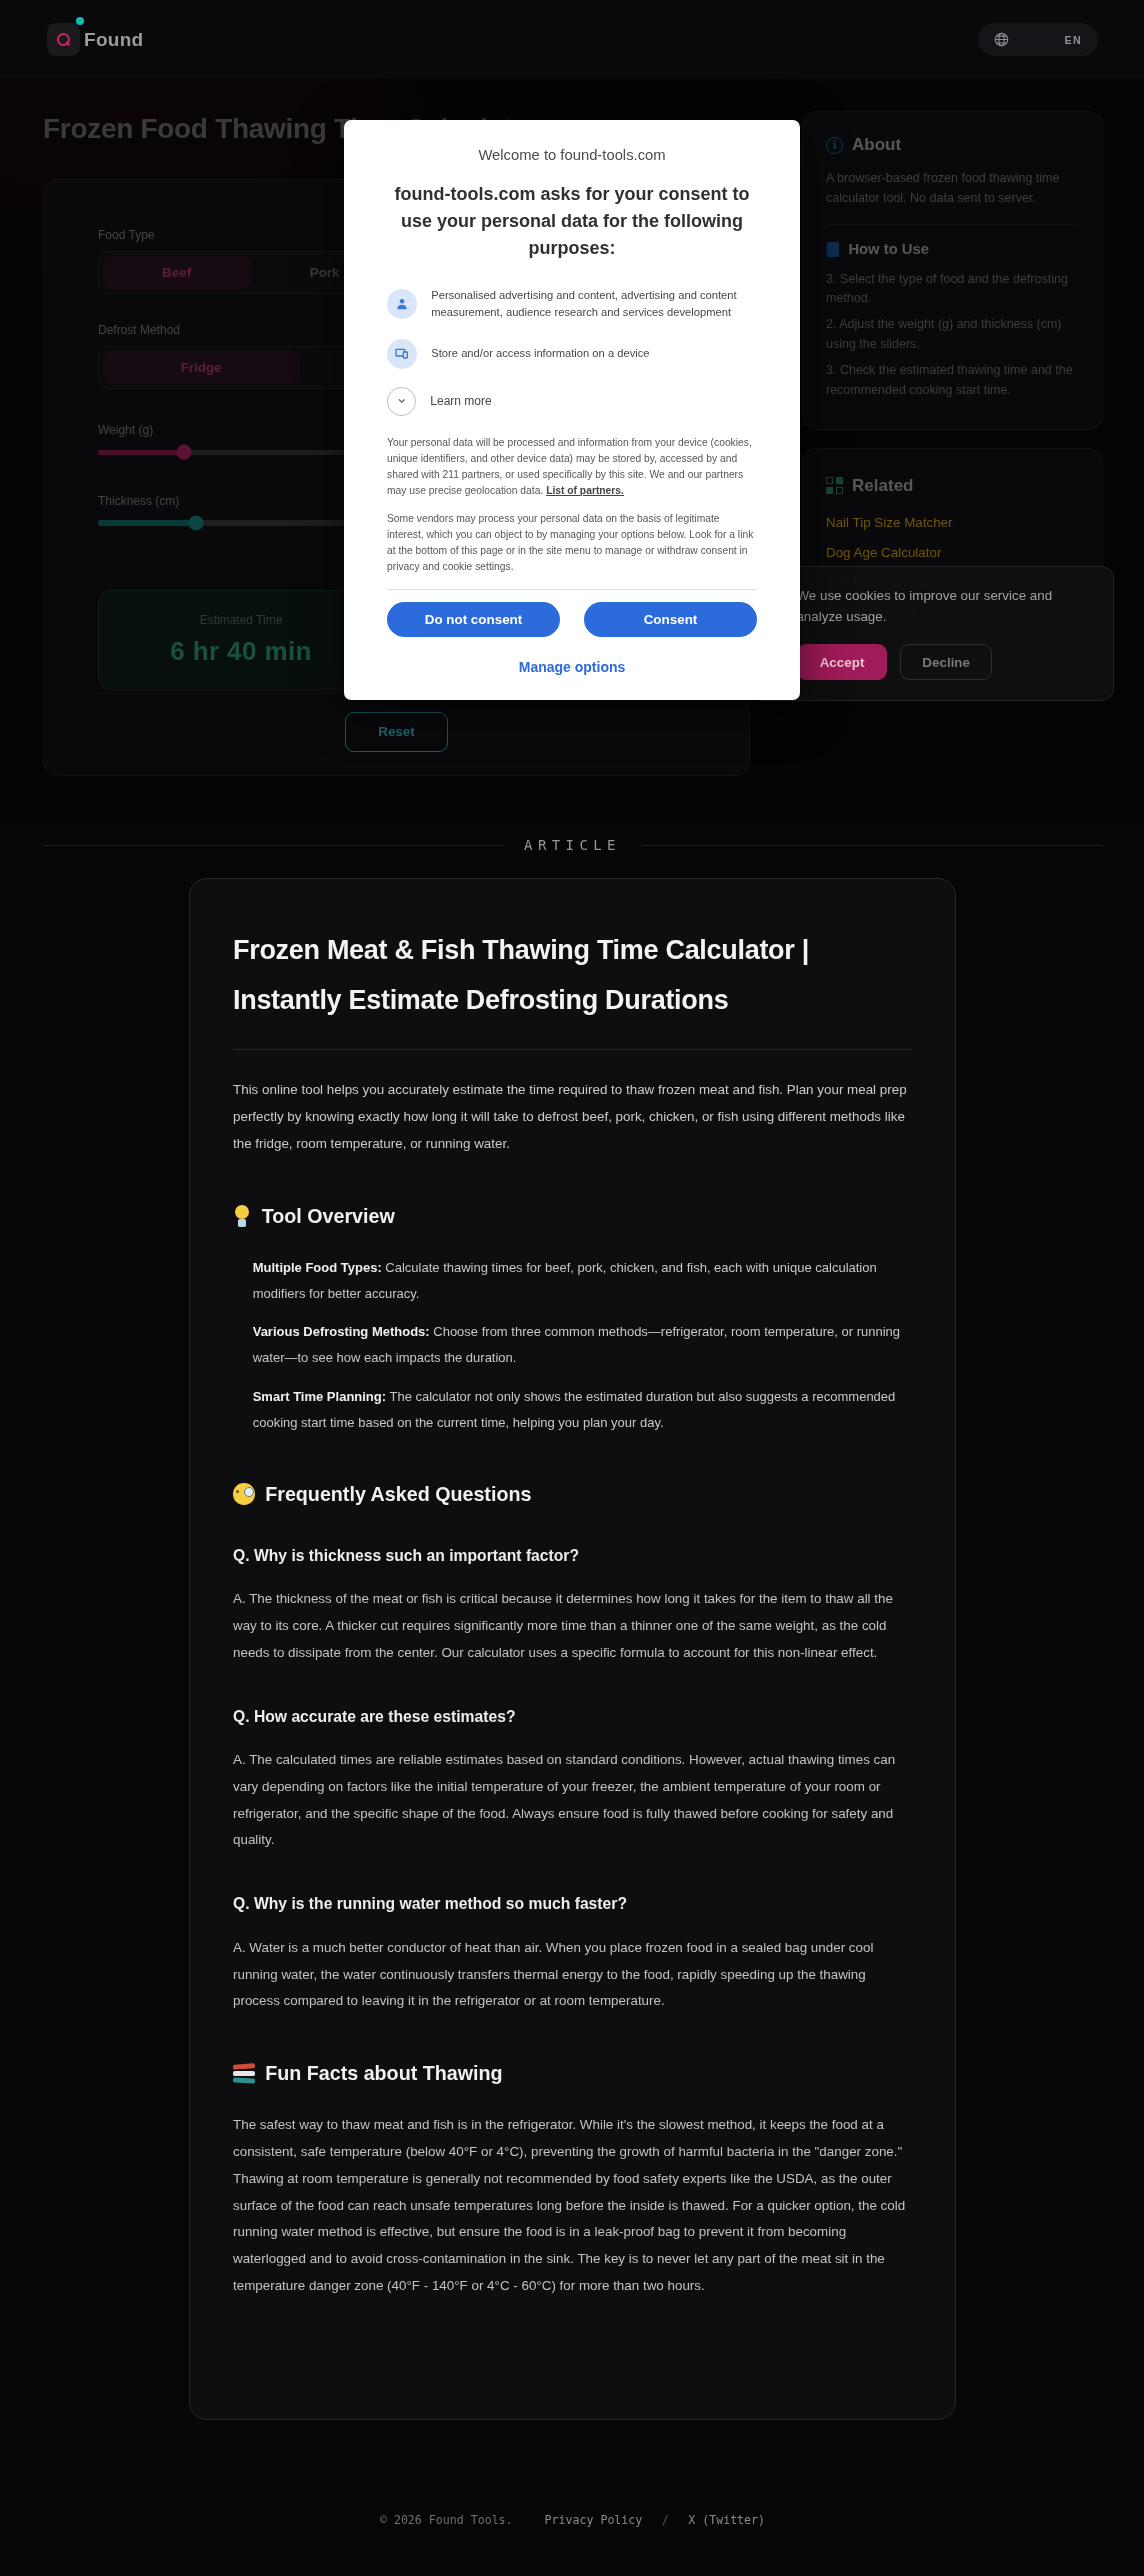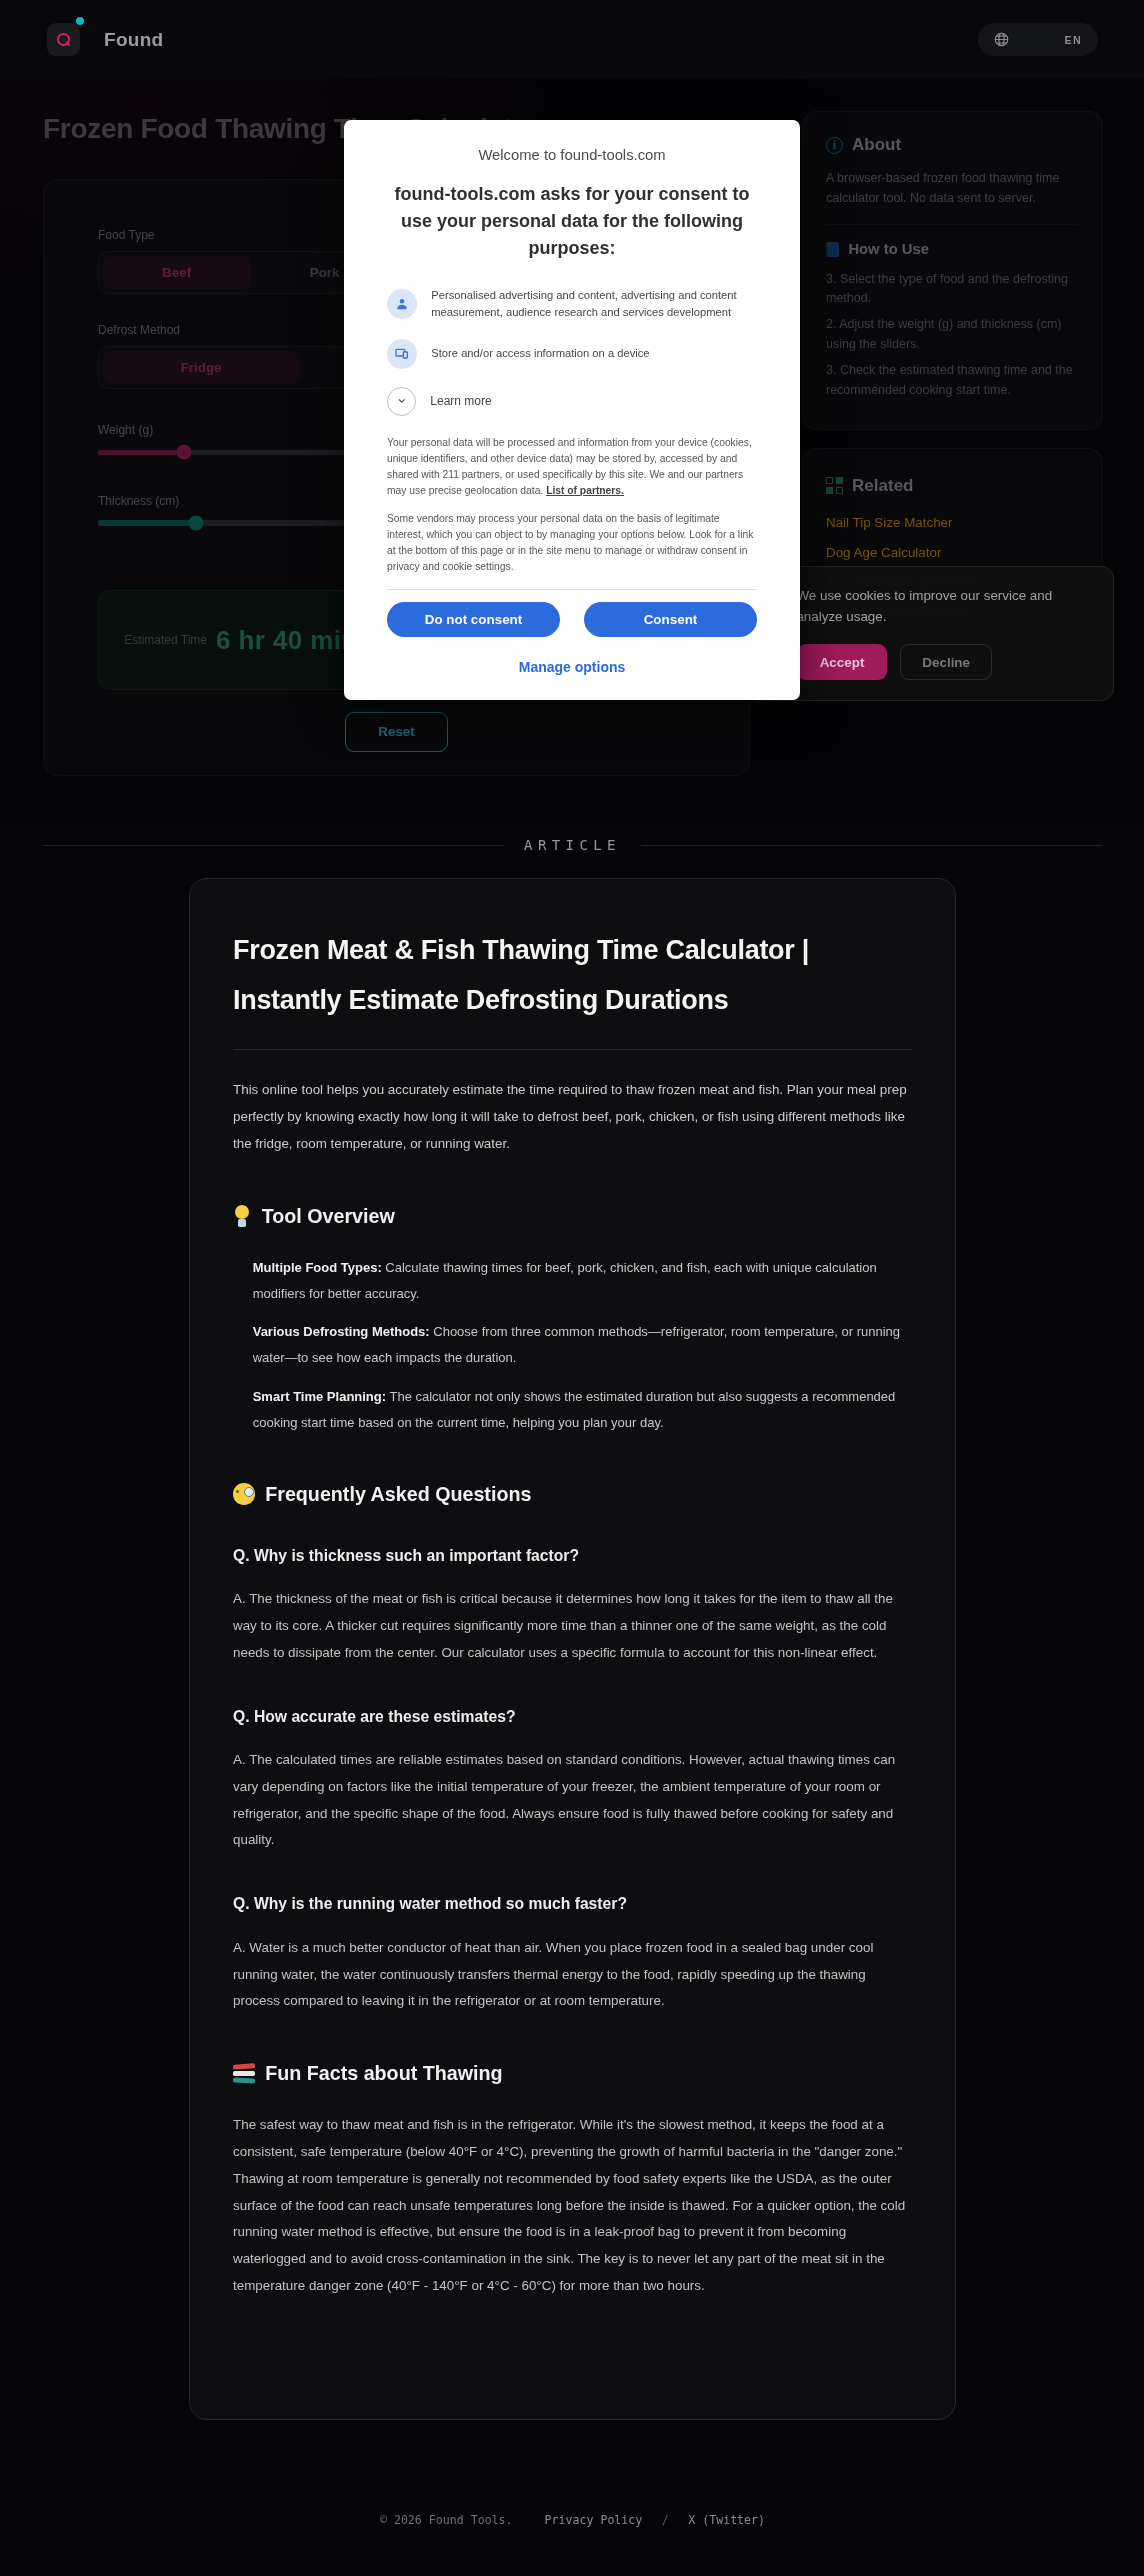--- a/index.html
+++ b/index.html
@@ -5,21 +5,21 @@
   * { margin:0; padding:0; box-sizing:border-box; }
   html,body { width:1145px; }
   body {
     height:2576px; overflow:hidden;
     background:#060608;
     font-family:"Liberation Sans", sans-serif;
     color:#c9c9cb;
   }
   
   .header { height:79px; background:#09090b; display:flex; align-items:center; justify-content:space-between; padding:0 47px; position:relative; z-index:2; }
-  .brand { display:flex; align-items:center; gap:24px; }
+  .brand { display:flex; align-items:center; gap:4px; }
   .logo-box { width:33px; height:33px; background:#1b1b1e; border-radius:9px; position:relative; display:flex; align-items:center; justify-content:center; }
   .logo-dot { position:absolute; top:-6.3px; right:-3.6px; width:8px; height:8px; border-radius:50%; background:#0fb9b1; }
   .mag { position:relative; width:13.4px; height:13.4px; }
   .mag::before { content:""; position:absolute; top:0; left:0; width:9px; height:9px; border:2.2px solid #c92567; border-radius:50%; }
   .mag::after { content:""; position:absolute; width:2.2px; height:5.4px; background:#c92567; transform:rotate(-45deg); left:9.8px; top:8px; border-radius:1.8px; }
   .brand-name { font-size:19px; font-weight:bold; color:#9b9b9e; letter-spacing:0.3px; }
   .lang-pill { display:flex; align-items:center; gap:7.2px; background:#141518; border-radius:17px; padding:9px 16px; color:#8e8e93; }
   .lang-label { font-size:10.7px; font-weight:bold; letter-spacing:1.3px;margin-left:48px; }
   
   .hero { position:relative; padding:32px 43px 47px 43px;
@@ -33,21 +33,21 @@
   .seg { width:148px; display:flex; align-items:center; justify-content:center; font-size:13.4px; font-weight:bold; color:#7c7c80; border-radius:8px; }
   .seg.selected { background:rgba(205,38,115,0.13); color:#bd3d76; }
   .seg3 { width:197px; }
   .slider-row { margin-bottom:39px; }
   .slider-track { position:relative; width:599px; height:5.4px; border-radius:2.7px; background:#3f3f45; margin-top:12.5px; }
   .slider-fill { position:absolute; left:0; top:0; height:5.4px; border-radius:2.7px; }
   .slider-thumb { position:absolute; top:50%; transform:translate(-50%,-50%); width:15px; height:15px; border-radius:50%; }
   .fill-pink { background:#a01d5c; } .thumb-pink { background:#c2266c; }
   .fill-teal { background:#0b7a70; } .thumb-teal { background:#14968b; }
   .results { display:grid; grid-template-columns:1fr 1fr; gap:25px; margin-top:12.5px; }
-  .result-card { height:100px; border-radius:12.5px; display:flex; align-items:center; justify-content:center; gap:9px; }
+  .result-card { height:100px; border-radius:12.5px; display:flex; flex-direction:column; align-items:center; justify-content:center; gap:9px; }
   .result-est { background:#0f201b; border:0.9px solid #1c3a30; }
   .result-cook { background:#161618; border:0.9px solid #242428; }
   .result-label { font-size:12px; }
   .result-est .result-label { color:#5f7a6f; }
   .result-cook .result-label { color:#77787c; }
   .result-value { font-size:26px; font-weight:bold; letter-spacing:0.4px; }
   .result-est .result-value { color:#36a97e; }
   .result-cook .result-value { color:#a6a7ab; }
   .calc-footer { margin-top:auto; border-top:0.9px solid #1d1d21; padding:18px 0 23px; display:flex; justify-content:center; }
   .reset-btn { background:transparent; border:0.9px solid #37bed6; color:#4cd7eb; font-size:13.4px; font-weight:bold; padding:11.6px 32px; border-radius:9px; font-family:inherit; }

